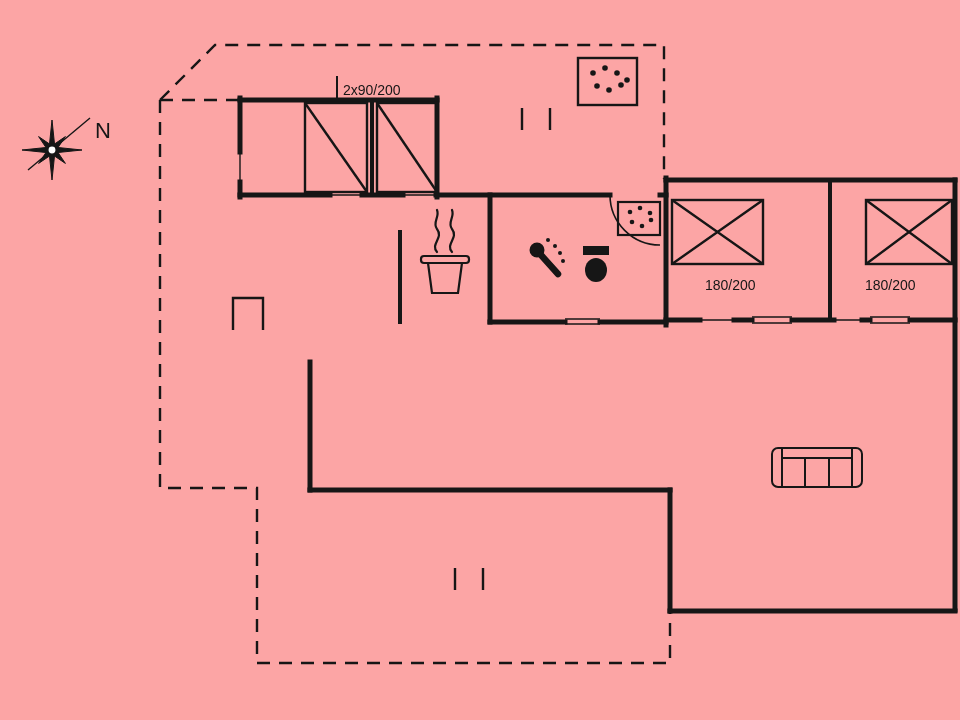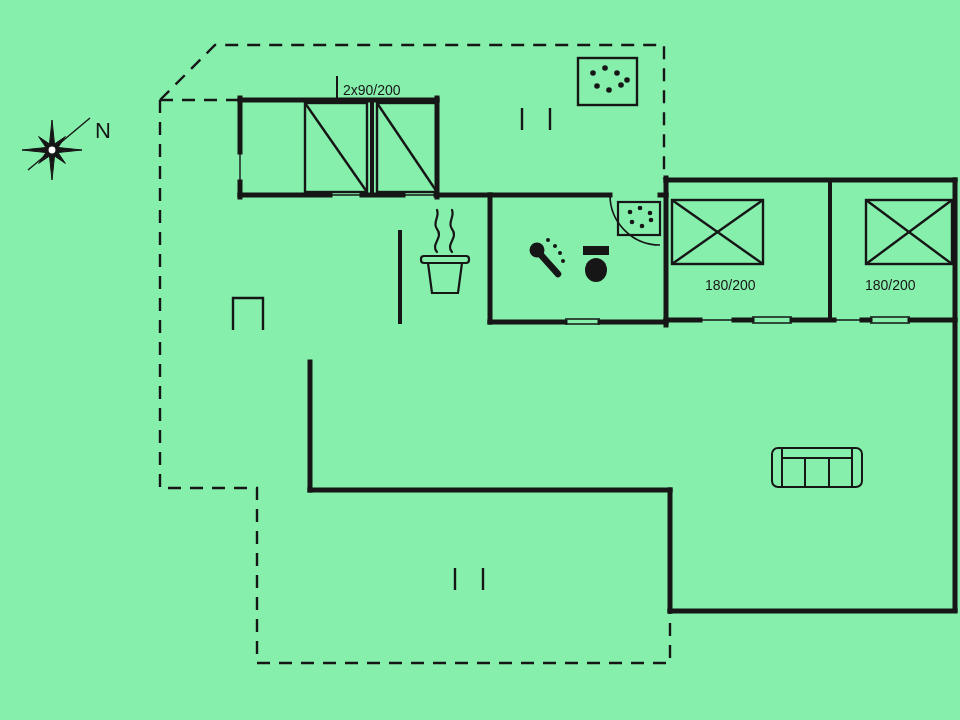--- a/index.html
+++ b/index.html
@@ -1,19 +1,19 @@
 <!DOCTYPE html>
 <html><head>
 <meta charset="utf-8">
 <style>
   html,body{margin:0;padding:0;background:#ffffff;}
   .canvas{
     position:relative;
     width:960px;height:720px;
-    background:#86efac;
+    background:#fca5a5;
     overflow:hidden;
     font-family:"Liberation Sans", sans-serif;
   }
   svg text{
     font-family:"Liberation Sans", sans-serif;
     fill:#161616;
   }
   .lbl-small{font-size:14px;}
   .lbl-north{font-size:22px;}
 </style>

